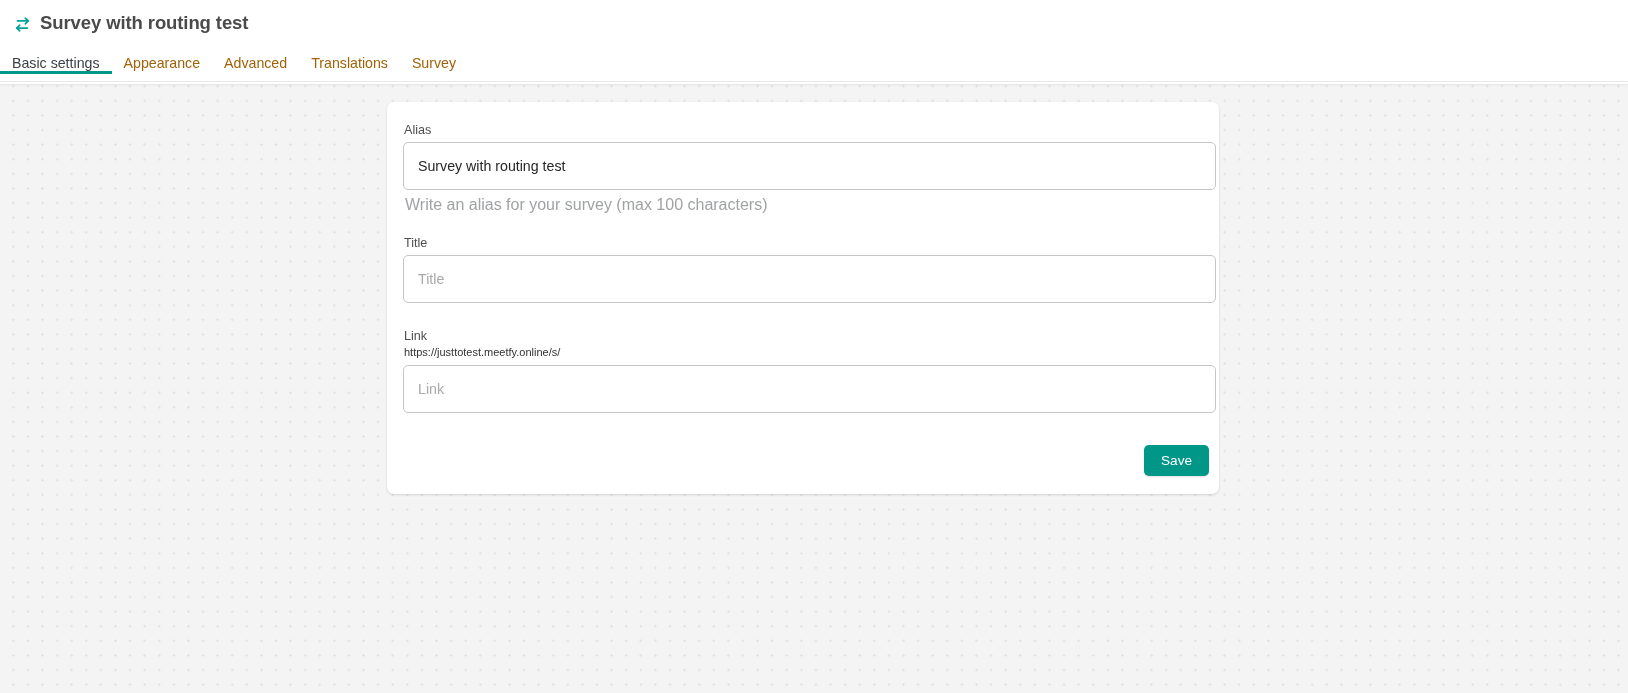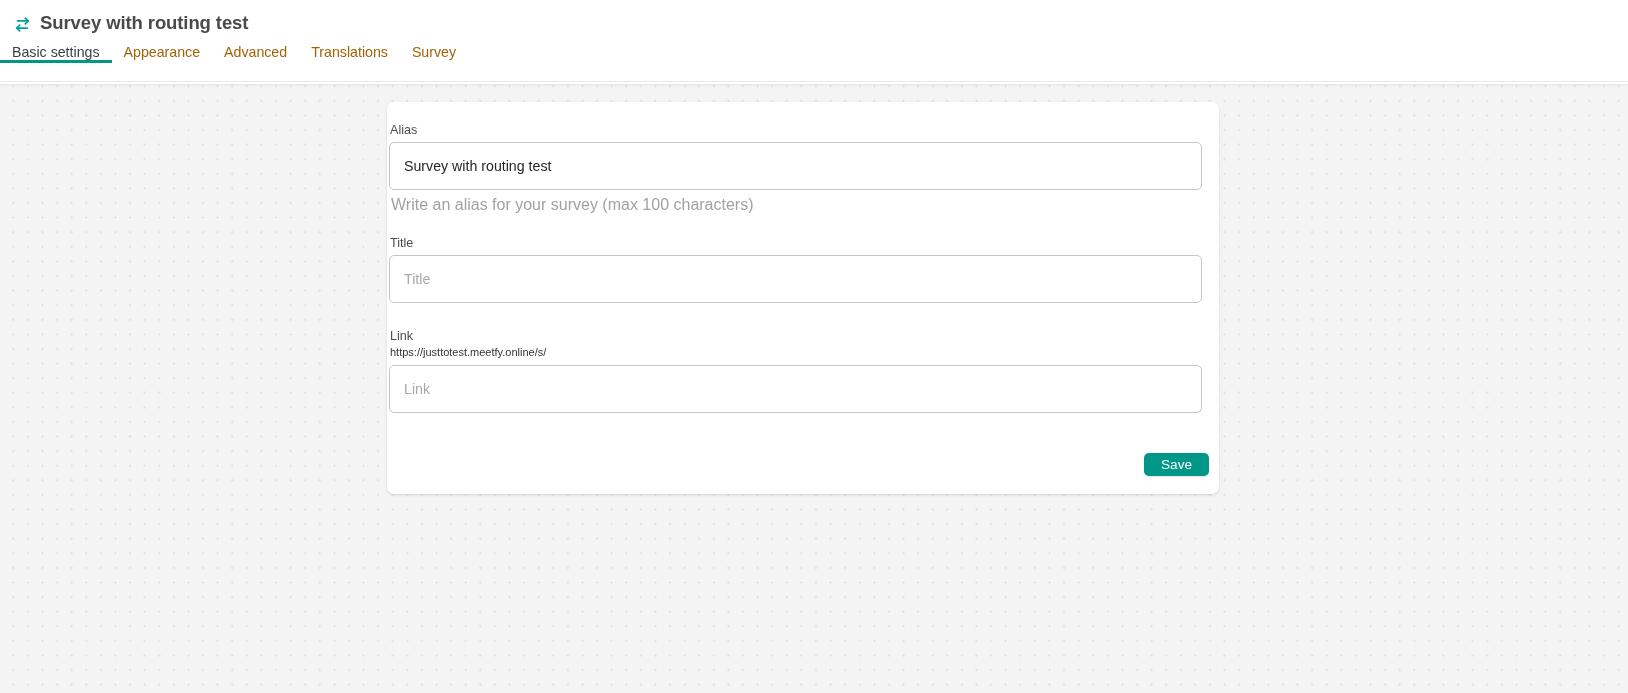--- a/index.html
+++ b/index.html
@@ -57,21 +57,21 @@
     letter-spacing: -0.1px;
     white-space: nowrap;
   }
 
   
   .tabs {
     position: absolute;
     top: 44px; left: 0;
     height: 40px;
     display: flex;
-    align-items: flex-start;
+    align-items: center;
   }
 
   .tab {
     position: relative;
     display: flex;
     align-items: center;
     justify-content: center;
     padding: 0 12px;
     font-size: 14.2px;
     color: #a16207;
@@ -104,21 +104,21 @@
     background: #ffffff;
     border-radius: 7px;
     box-shadow: 0 1px 3px rgba(0,0,0,0.09), 0 1px 2px rgba(0,0,0,0.05);
   }
 
   .card-inner {
     position: absolute;
     top: 0; left: 0;
     width: 832px;
     height: 392px;
-    padding: 20px 10px 0 2px;
+    padding: 20px 10px 0 16px;
   }
 
   .field {
     padding: 0 0 0 0;
     margin: 0;
   }
 
   .field-label {
     font-size: 12.6px;
     color: #4d4d4d;
@@ -164,21 +164,21 @@
   .actions {
     position: absolute;
     right: 10px;
     bottom: 18px;
     display: flex;
     justify-content: flex-end;
   }
 
   .save-btn {
     min-width: 62px;
-    height: 23px;
+    height: 31px;
     padding: 0 17px;
     background: #009688;
     border: none;
     border-radius: 5px;
     color: #ffffff;
     font-family: "Liberation Sans", sans-serif;
     font-size: 13.6px;
     font-weight: normal;
     cursor: pointer;
     box-shadow: 0 1px 2px rgba(0,0,0,0.12);

